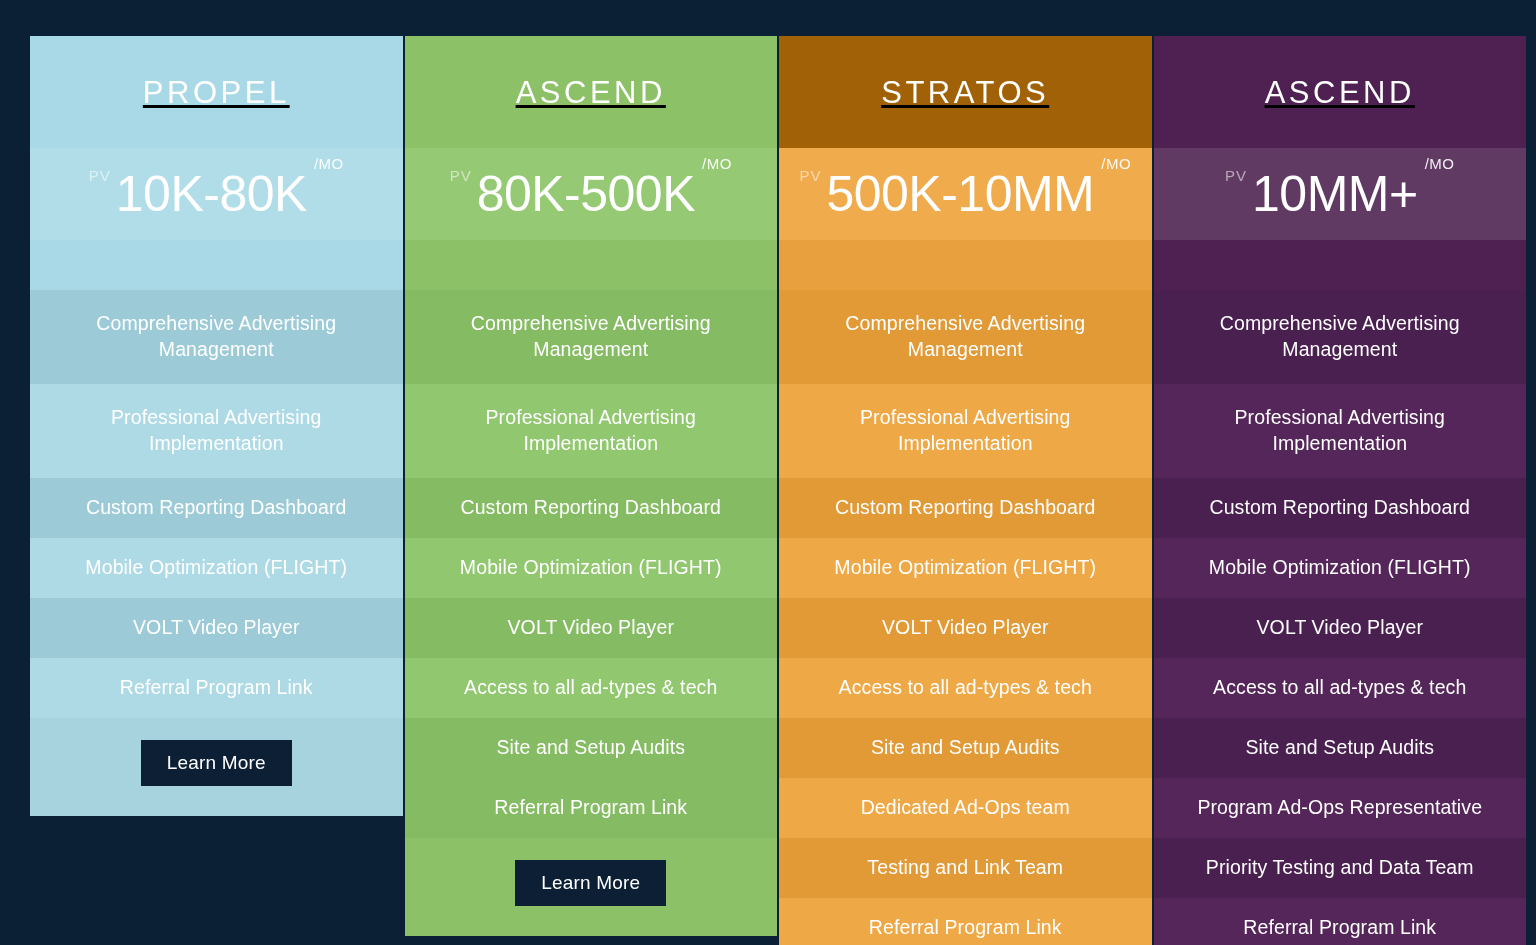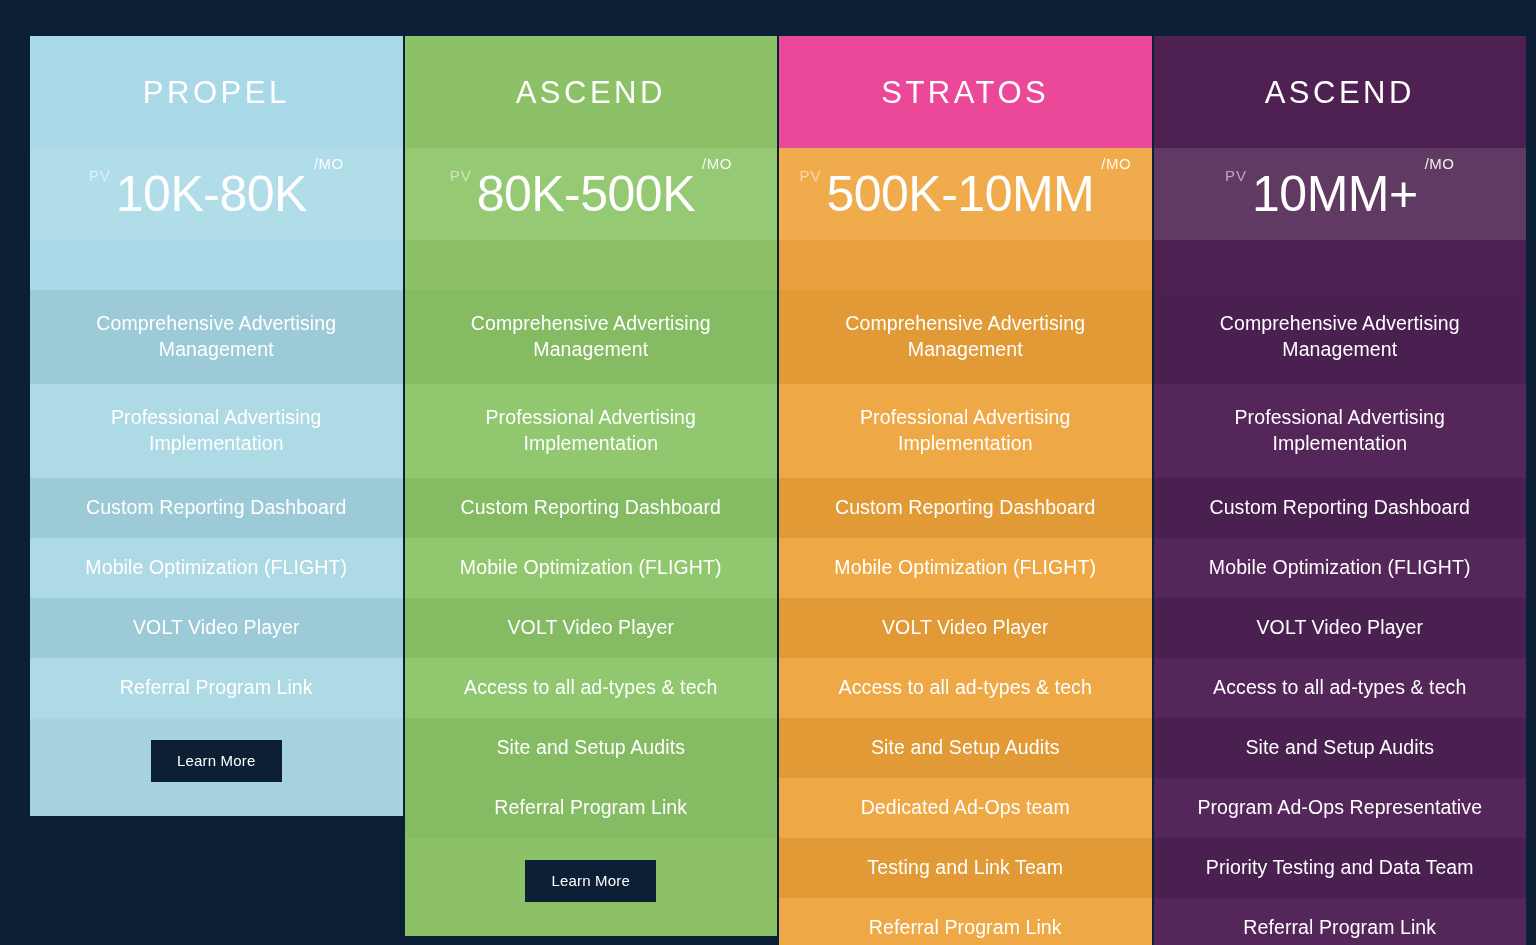--- a/index.html
+++ b/index.html
@@ -23,20 +23,21 @@
     display:flex;
     flex-direction:column;
     align-self:flex-start;
   }
   
   .title-band {
     height:112px;
     display:flex;
     align-items:center;
     justify-content:center;
+    text-decoration:underline;
   }
   .plan-title {
     color:#ffffff;
     font-size:31px;
     font-weight:400;
     letter-spacing:3.5px;
     line-height:1;
   }
   .price-band {
     height:92px;
@@ -97,21 +98,21 @@
   .cta-band {
     min-height:98px;
     display:flex;
     align-items:flex-start;
     justify-content:center;
     padding-top:22px;
   }
   .learn-btn {
     background:#0d1f35;
     color:#ffffff;
-    font-size:15px;
+    font-size:19px;
     font-family:"Liberation Sans", sans-serif;
     border:none;
     padding:13px 26px 14px 26px;
     cursor:pointer;
     line-height:1;
     letter-spacing:0.2px;
   }
 
   
   .p-propel .title-band  { background:#a9d9e6; }
@@ -121,21 +122,21 @@
   .p-propel .frow.b      { background:#aedae6; }
   .p-propel .cta-band    { background:#a6d3de; }
 
   .p-ascend .title-band  { background:#8cc167; }
   .p-ascend .price-band  { background:#96c974; }
   .p-ascend .spacer-band { background:#8cc167; }
   .p-ascend .frow.a      { background:#85bb63; }
   .p-ascend .frow.b      { background:#91c76e; }
   .p-ascend .cta-band    { background:#8cc167; }
 
-  .p-stratos .title-band  { background:#ec4899;text-align:center; }
+  .p-stratos .title-band  { background:#a16207;text-align:center; }
   .p-stratos .price-band  { background:#f0ab4c; }
   .p-stratos .spacer-band { background:#e8a03f; }
   .p-stratos .frow.a      { background:#e29a36; }
   .p-stratos .frow.b      { background:#eea845; }
 
   .p-apollo .title-band  { background:#4e2152; }
   .p-apollo .price-band  { background:#613a64; }
   .p-apollo .spacer-band { background:#4e2152; }
   .p-apollo .frow.a      { background:#492050; }
   .p-apollo .frow.b      { background:#552659; }

